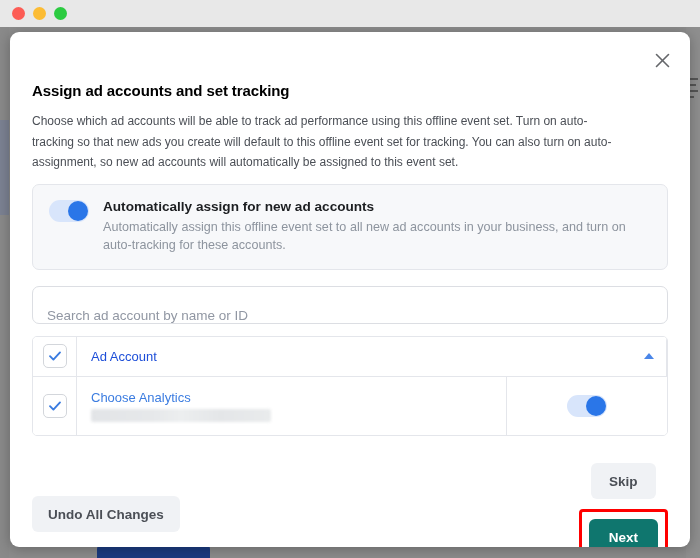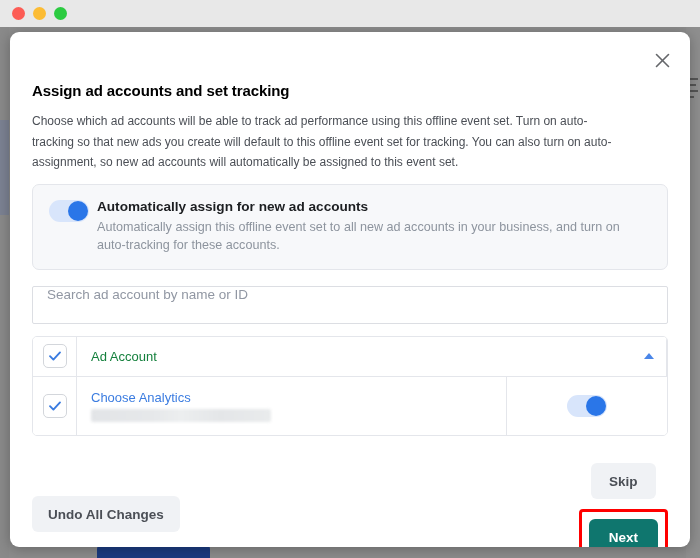--- a/index.html
+++ b/index.html
@@ -131,21 +131,21 @@
     margin-bottom: 11px;
   }
 
   
   .auto-banner {
     background: #f7f8fa;
     border: 1px solid #e4e6eb;
     border-radius: 7px;
     padding: 14px 16px 15px 16px;
     display: flex;
-    gap: 8px;
+    gap: 14px;
     align-items: flex-start;
     margin-bottom: 16px;
   }
   .toggle {
     flex: 0 0 auto;
     position: relative;
     width: 40px; height: 22px;
     border-radius: 11px;
     background: #d8e5fb;
     cursor: pointer;
@@ -169,22 +169,22 @@
     font-size: 12.6px;
     line-height: 18px;
     color: #8d949e;
   }
 
   
   .search-box {
     width: 100%;
     height: 38px;
     border: 1px solid #dcdee3;
-    border-radius: 2px;
-    display: flex; align-items: flex-start;
+    border-radius: 7px;
+    display: flex; align-items: flex-end;
     padding: 0 14px;
     margin-bottom: 12px;
     background: #fff;
   }
   .search-box input {
     border: none; outline: none;
     width: 100%;
     font-size: 13.5px;
     font-family: "Liberation Sans", sans-serif;
     color: #1c1e21;
@@ -231,21 +231,21 @@
   .checkbox {
     width: 24px; height: 24px;
     border: 1px solid #d3d6db;
     border-radius: 5px;
     background: #fff;
     display: flex; align-items: center; justify-content: center;
     cursor: pointer;
   }
   .col-link {
     font-size: 13px;
-    color: #15803d;
+    color: #1d4ed8;
     cursor: pointer;
   }
   .sort-arrow {
     width: 0; height: 0;
     border-left: 5px solid transparent;
     border-right: 5px solid transparent;
     border-bottom: 6px solid #4a86e8;
     margin-left: auto;
     cursor: pointer;
   }

